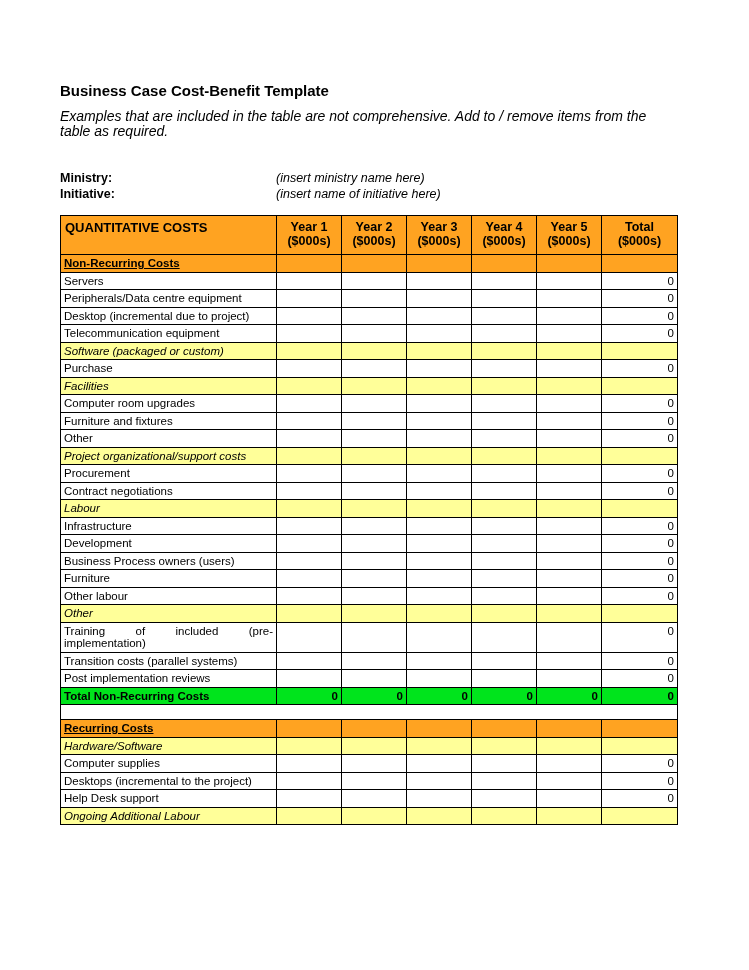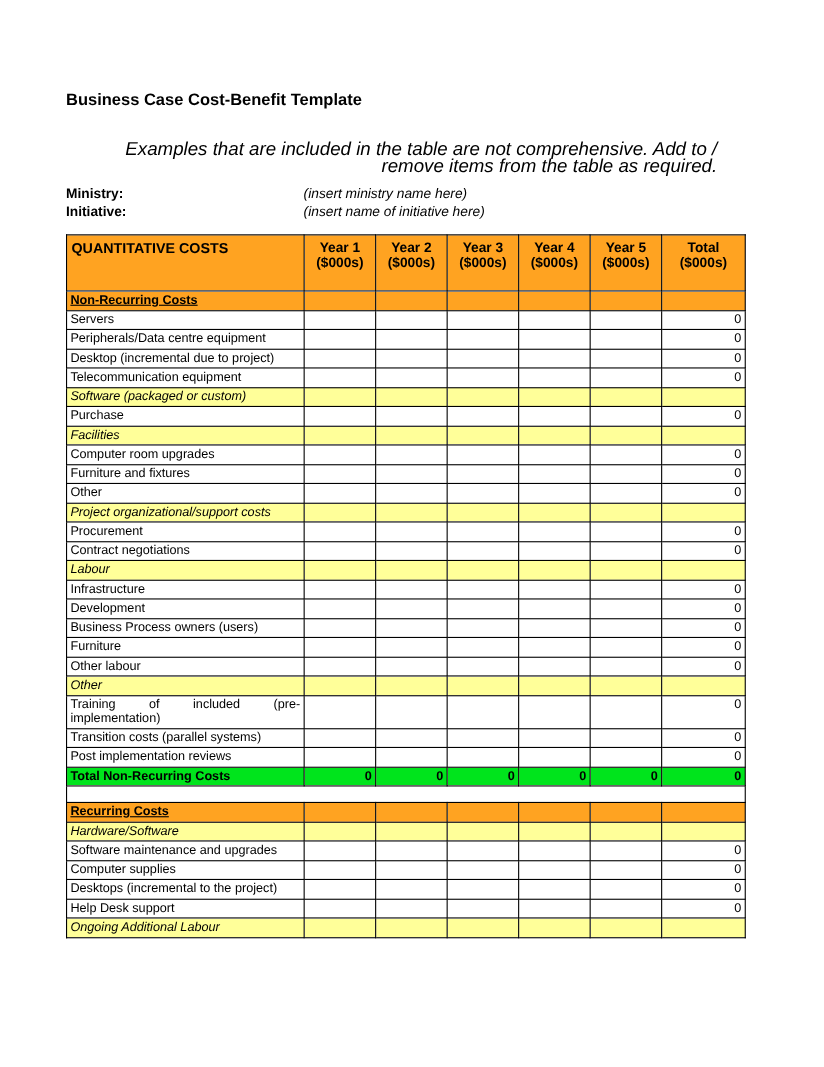--- a/index.html
+++ b/index.html
@@ -8,43 +8,43 @@
     width: 749px; height: 970px;
     background: #ffffff;
     font-family: "Liberation Sans", sans-serif;
     color: #000;
     position: relative;
   }
   .content { position: absolute; left: 60px; top: 82px; width: 617px; }
 
   .title { font-size: 15px; font-weight: bold; margin: 0; }
   .subtitle {
-    font-style: italic; font-size: 17px; line-height: 15px;
-    margin: 29px 0 0 0; width: 592px; text-align: right;
+    font-style: italic; font-size: 14px; line-height: 15px;
+    margin: 10px 0 0 0; width: 592px;
   }
-  .fields { margin-top: 10px; font-size: 12.5px; }
+  .fields { margin-top: 31px; font-size: 12.5px; }
   .field-row { display: flex; line-height: 16px; }
   .field-label { font-weight: bold; width: 216px; flex: 0 0 216px; }
   .field-value { font-style: italic; }
 
   table.cost-table {
     border-collapse: collapse; table-layout: fixed;
     width: 617px; margin-top: 13px;
   }
   col.c-label { width: 216px; }
   col.c-year  { width: 65px; }
   col.c-total { width: 76px; }
 
   th, td {
     border: 1px solid var(--grid, #000);
     padding: 2px 3px;
     vertical-align: top;
     overflow: hidden;
   }
-  thead th { background: var(--section-orange, #FFA321); height: 51px; font-weight: bold; }
+  thead th { background: var(--section-orange, #FFA321); height: 39px; font-weight: bold; }
   th.table-title-cell { font-size: 13px; text-align: left; padding-left: 4px; padding-top: 4px; }
   th.col-head { font-size: 12.5px; text-align: center; padding-top: 4px; line-height: 14px; }
 
   tbody td { font-size: 11.5px; line-height: 12.5px; }
   td.label-cell { text-align: left; }
   td.value-cell { text-align: right; }
 
   .row-section-orange td { background: var(--section-orange, #FFA321); }
   .row-section-orange td.label-cell { font-weight: bold; text-decoration: underline; }
   .row-section-yellow td { background: var(--section-yellow, #FFFF99); }
@@ -356,29 +356,20 @@
         <tr class="row-section-yellow">
           <td class="label-cell">Hardware/Software</td>
           <td class="value-cell"></td>
           <td class="value-cell"></td>
           <td class="value-cell"></td>
           <td class="value-cell"></td>
           <td class="value-cell"></td>
           <td class="value-cell total-cell"></td>
         </tr>
         <tr class="row-item">
-          <td class="label-cell">Software maintenance and upgrades</td>
-          <td class="value-cell"></td>
-          <td class="value-cell"></td>
-          <td class="value-cell"></td>
-          <td class="value-cell"></td>
-          <td class="value-cell"></td>
-          <td class="value-cell total-cell">0</td>
-        </tr>
-        <tr class="row-item">
           <td class="label-cell">Computer supplies</td>
           <td class="value-cell"></td>
           <td class="value-cell"></td>
           <td class="value-cell"></td>
           <td class="value-cell"></td>
           <td class="value-cell"></td>
           <td class="value-cell total-cell">0</td>
         </tr>
         <tr class="row-item">
           <td class="label-cell">Desktops (incremental to the project)</td>

